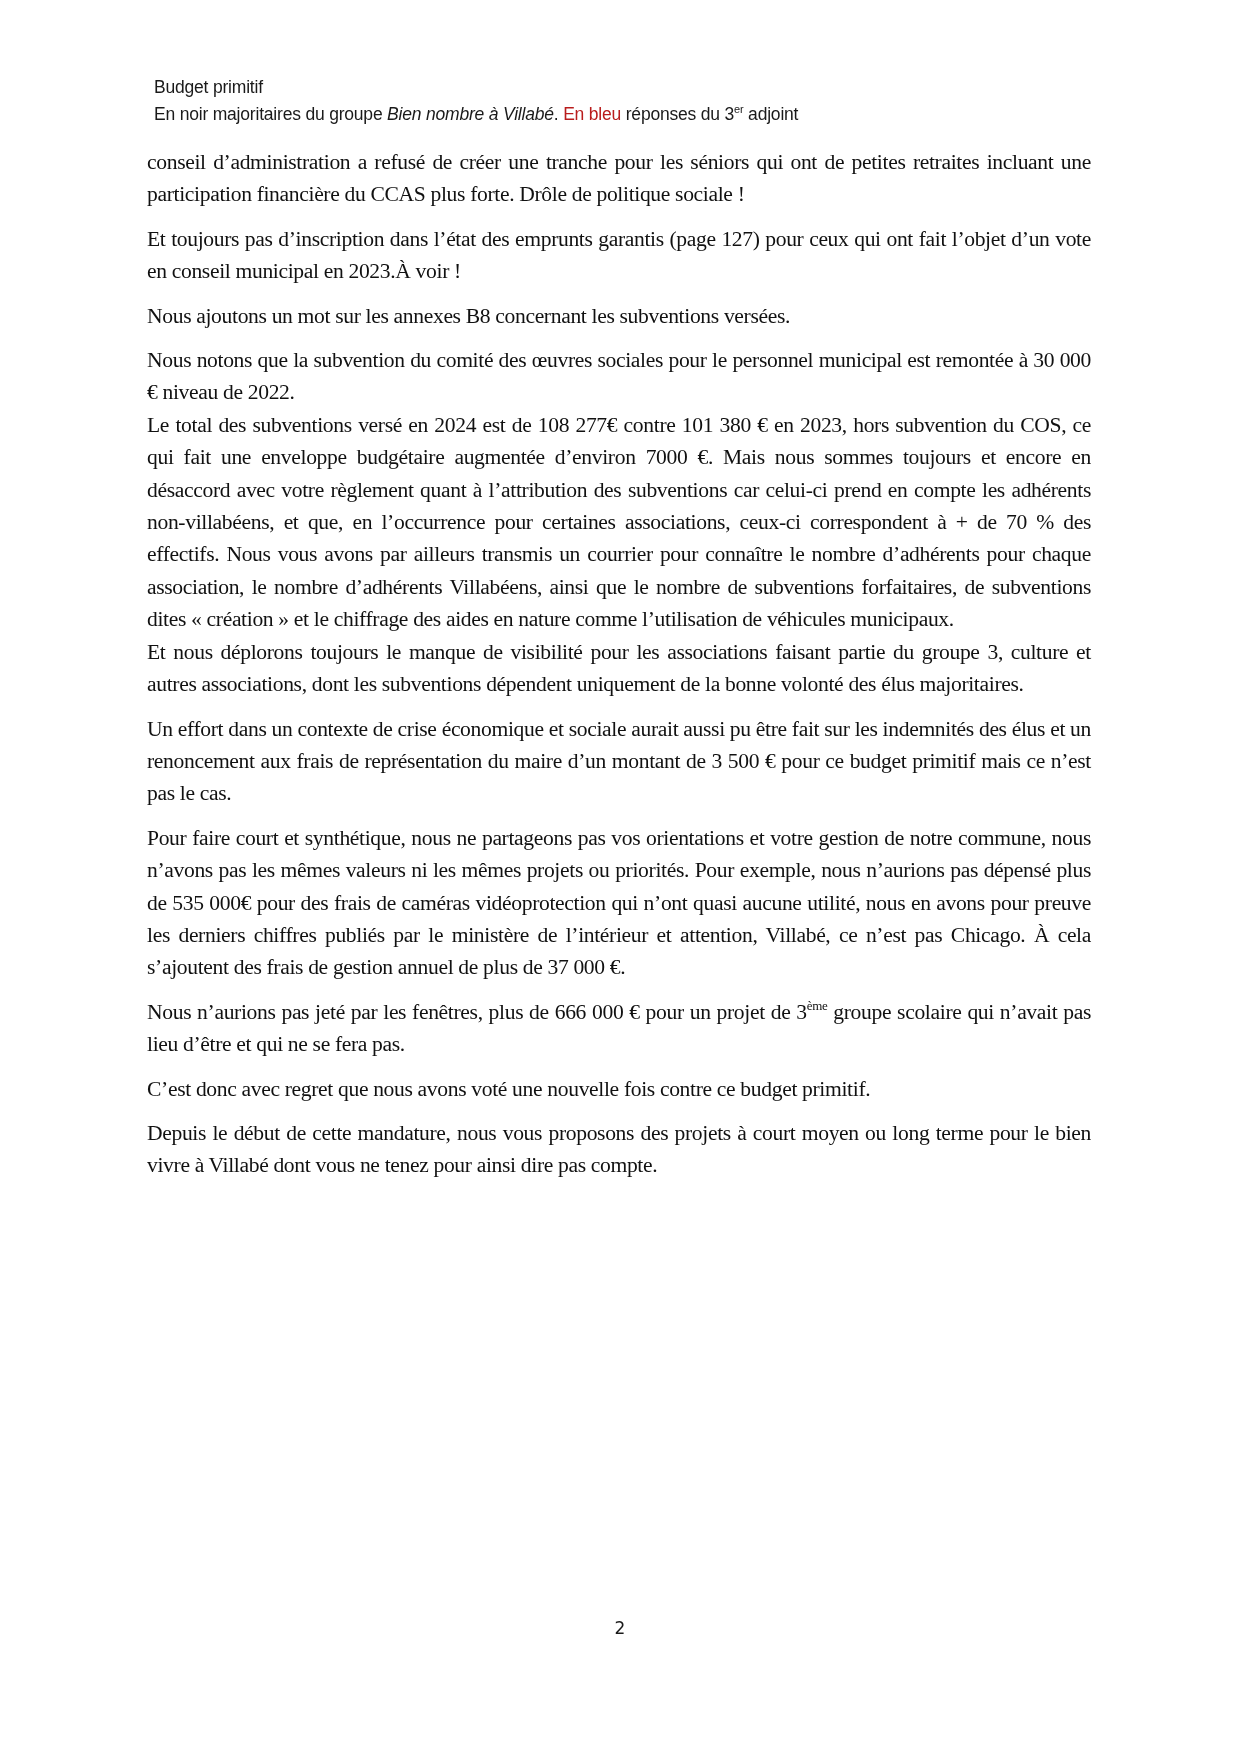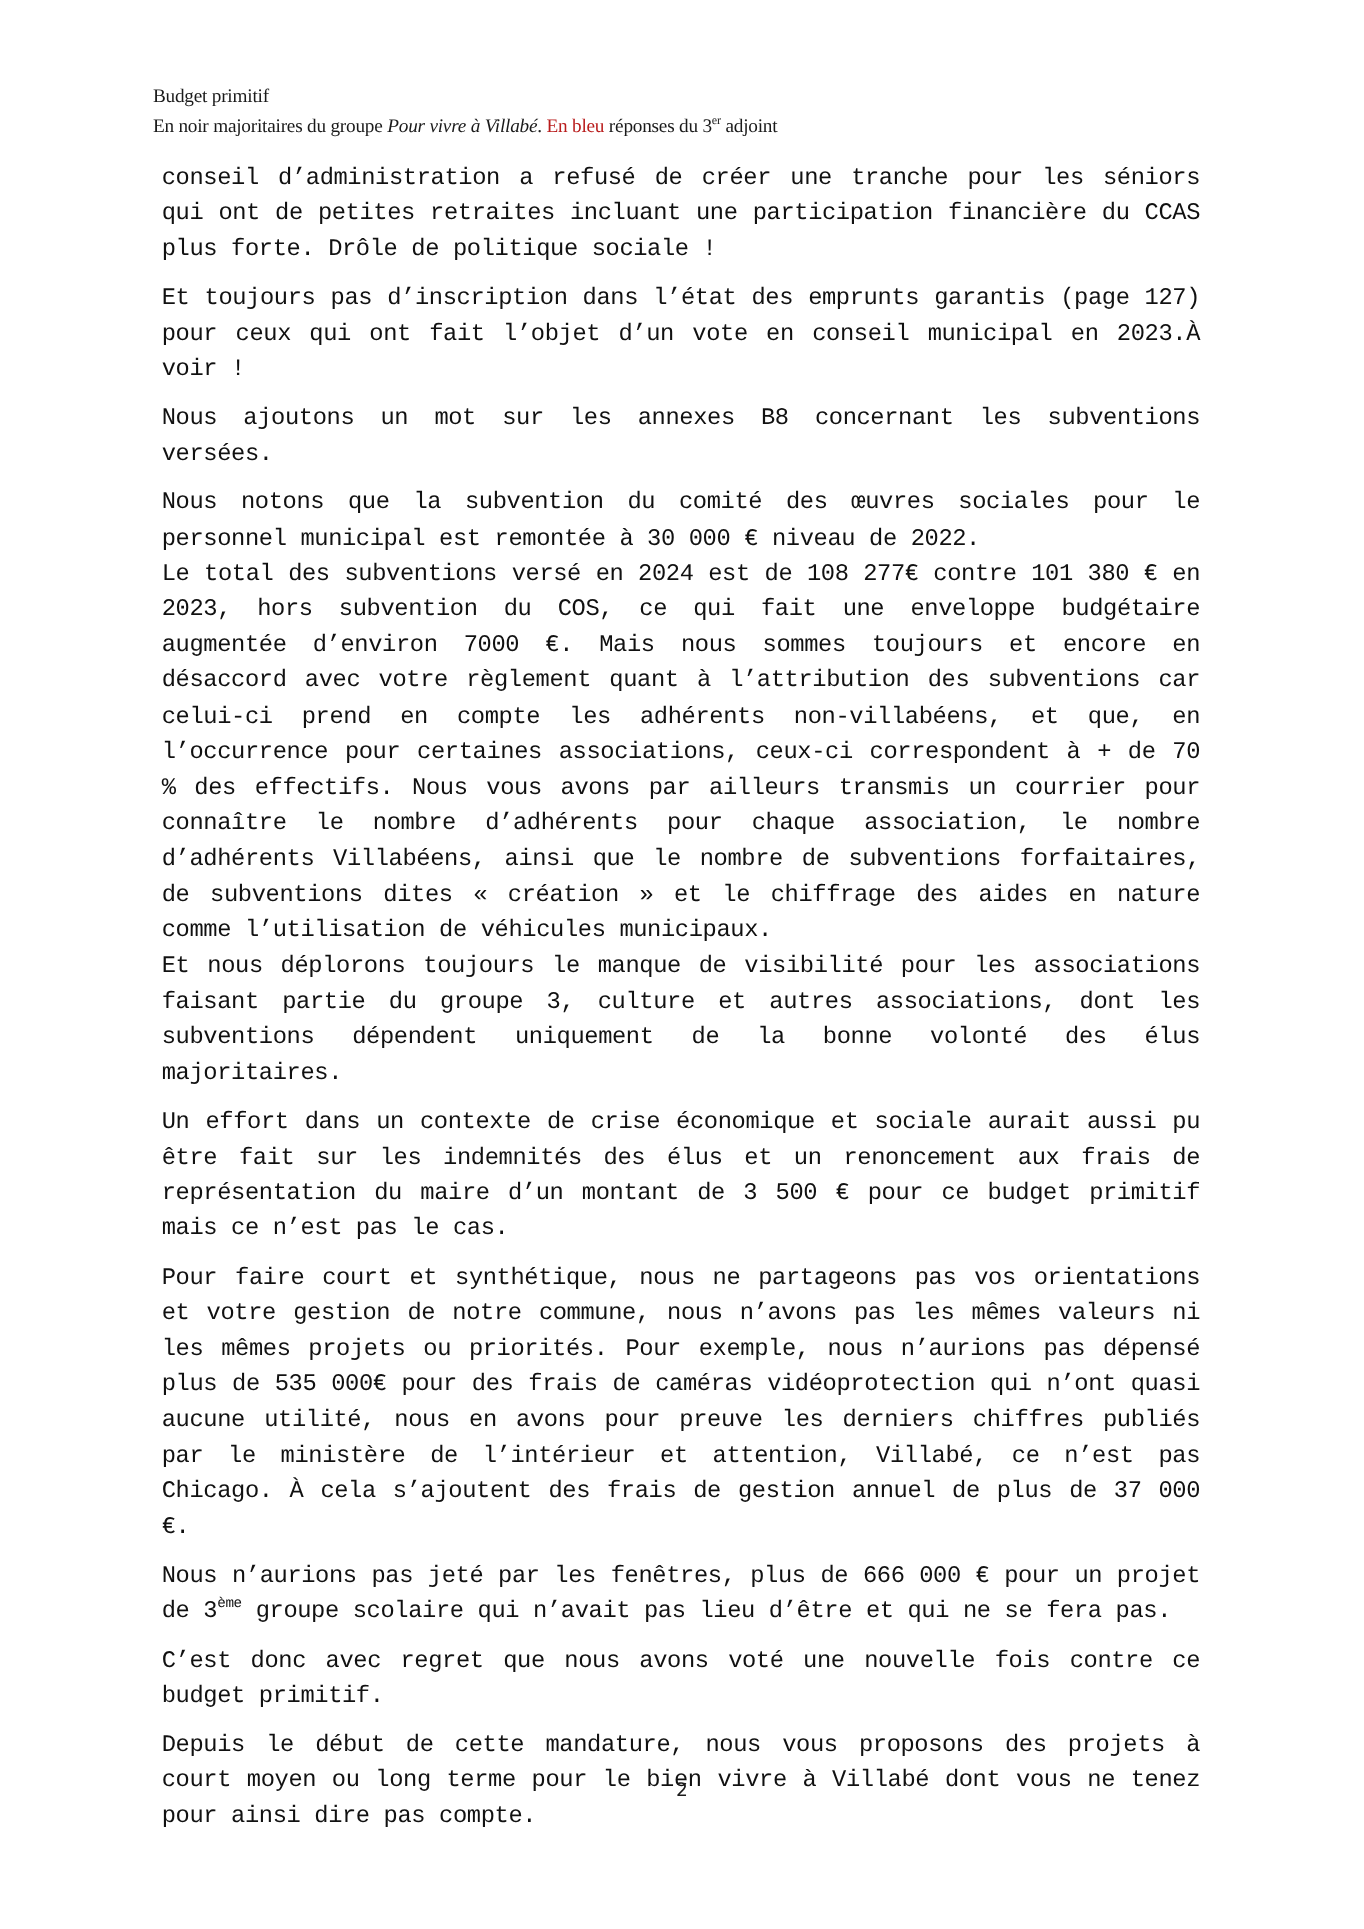--- a/index.html
+++ b/index.html
@@ -1,42 +1,42 @@
 <!DOCTYPE html>
 <html><head>
 <meta charset="utf-8">
 <style>
   html, body { margin: 0; padding: 0; background: #ffffff; }
   body { width: 1240px; height: 1754px; position: relative; overflow: hidden; color: #111111; }
   .header {
-    position: absolute; left: 139px; top: 74px; width: 960px;
-    font-family: Liberation Serif, serif; font-size: 17.5px; line-height: 27px; color: #1a1a1a;
+    position: absolute; left: 154px; top: 74px; width: 960px;
+    font-family: Liberation Sans, sans-serif; font-size: 17.5px; line-height: 27px; color: #1a1a1a;
     letter-spacing: -0.2px;
   }
   .header .blue { color: #b91c1c; }
   .header sup { font-size: 11px; line-height: 0; }
   .body {
     position: absolute; left: 147px; top: 146px; width: 944px;
-    font-family: Liberation Mono, monospace; font-size: 21.6px; line-height: 32.4px;
+    font-family: Liberation Serif, serif; font-size: 21.6px; line-height: 32.4px;
     color: #111111; text-align: justify; letter-spacing: -0.35px;
   }
   .body p { margin: 0 0 12px 0; }
   .body p.tight { margin-bottom: 0; }
   .body sup { font-size: 13px; line-height: 0; vertical-align: 9px; }
   .page-number {
     position: absolute; left: 0; width: 1240px; top: 1618px; text-align: center;
     font-family: "DejaVu Sans", sans-serif; font-size: 17px; color: #1a1a1a;
   }
 </style>
 </head>
 <body>
 
 <div class="header">
   <div>Budget primitif</div>
-  <div><span>En noir majoritaires du groupe </span><i>Pour vivre à Villabé</i><span>. </span><span class="blue">En bleu</span><span> réponses du 3</span><sup>er</sup><span> adjoint</span></div>
+  <div><span>En noir majoritaires du groupe </span><i>Bien nombre à Villabé</i><span>. </span><span class="blue">En bleu</span><span> réponses du 3</span><sup>er</sup><span> adjoint</span></div>
 </div>
 
 <div class="body">
   <p>conseil d’administration a refusé de créer une tranche pour les séniors qui ont de petites retraites incluant une participation financière du CCAS plus forte. Drôle de politique sociale !</p>
   <p>Et toujours pas d’inscription dans l’état des emprunts garantis (page 127) pour ceux qui ont fait l’objet d’un vote en conseil municipal en 2023.À voir !</p>
   <p>Nous ajoutons un mot sur les annexes B8 concernant les subventions versées.</p>
   <p class="tight">Nous notons que la subvention du comité des œuvres sociales pour le personnel municipal est remontée à 30 000 € niveau de 2022.</p>
   <p class="tight">Le total des subventions versé en 2024 est de 108 277€ contre 101 380 € en 2023, hors subvention du COS, ce qui fait une enveloppe budgétaire augmentée d’environ 7000 €. Mais nous sommes toujours et encore en désaccord avec votre règlement quant à l’attribution des subventions car celui-ci prend en compte les adhérents non-villabéens, et que, en l’occurrence pour certaines associations, ceux-ci correspondent à + de 70 % des effectifs. Nous vous avons par ailleurs transmis un courrier pour connaître le nombre d’adhérents pour chaque association, le nombre d’adhérents Villabéens, ainsi que le nombre de subventions forfaitaires, de subventions dites « création » et le chiffrage des aides en nature comme l’utilisation de véhicules municipaux.</p>
   <p>Et nous déplorons toujours le manque de visibilité pour les associations faisant partie du groupe 3, culture et autres associations, dont les subventions dépendent uniquement de la bonne volonté des élus majoritaires.</p>
   <p>Un effort dans un contexte de crise économique et sociale aurait aussi pu être fait sur les indemnités des élus et un renoncement aux frais de représentation du maire d’un montant de 3 500 € pour ce budget primitif mais ce n’est pas le cas.</p>

